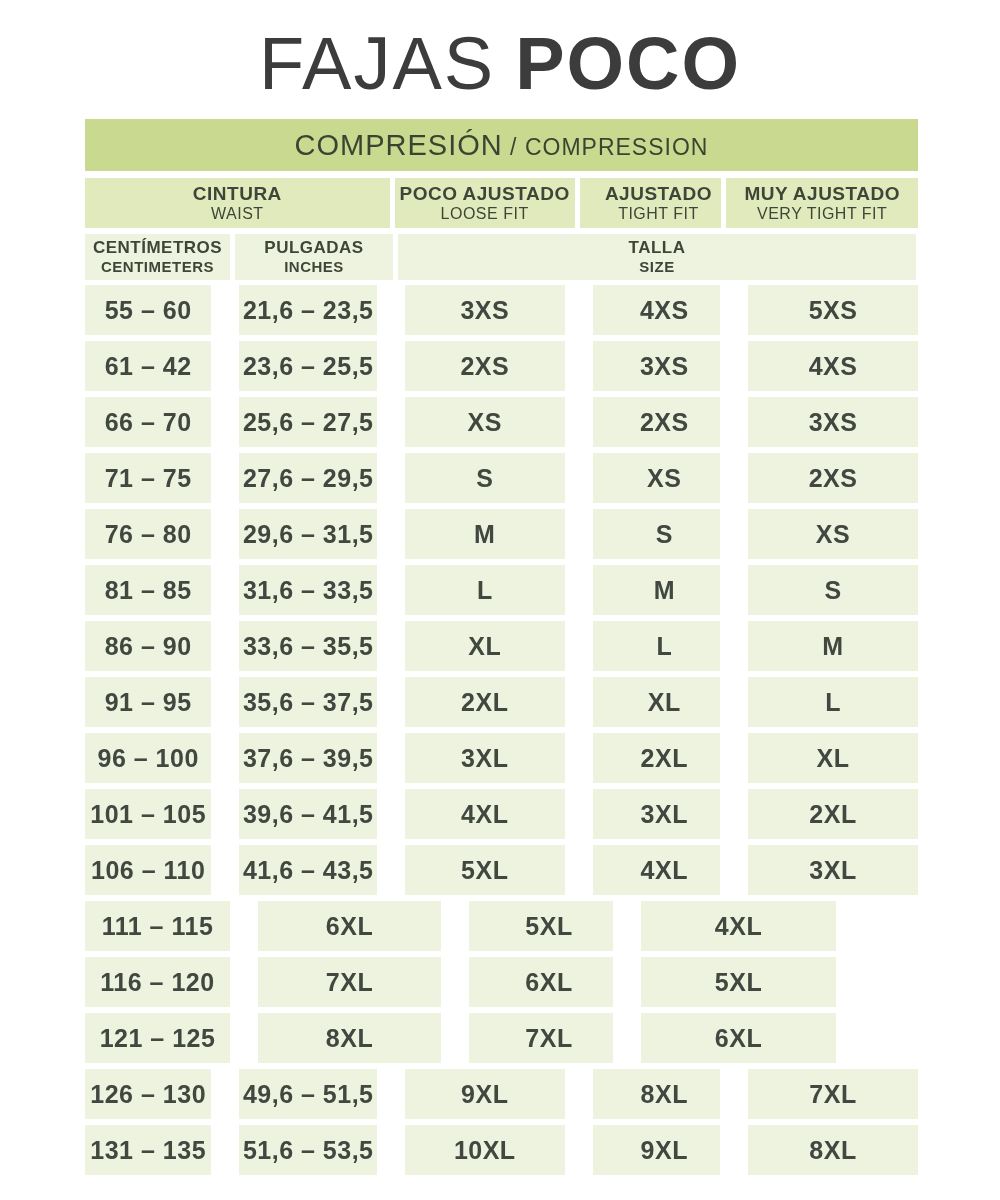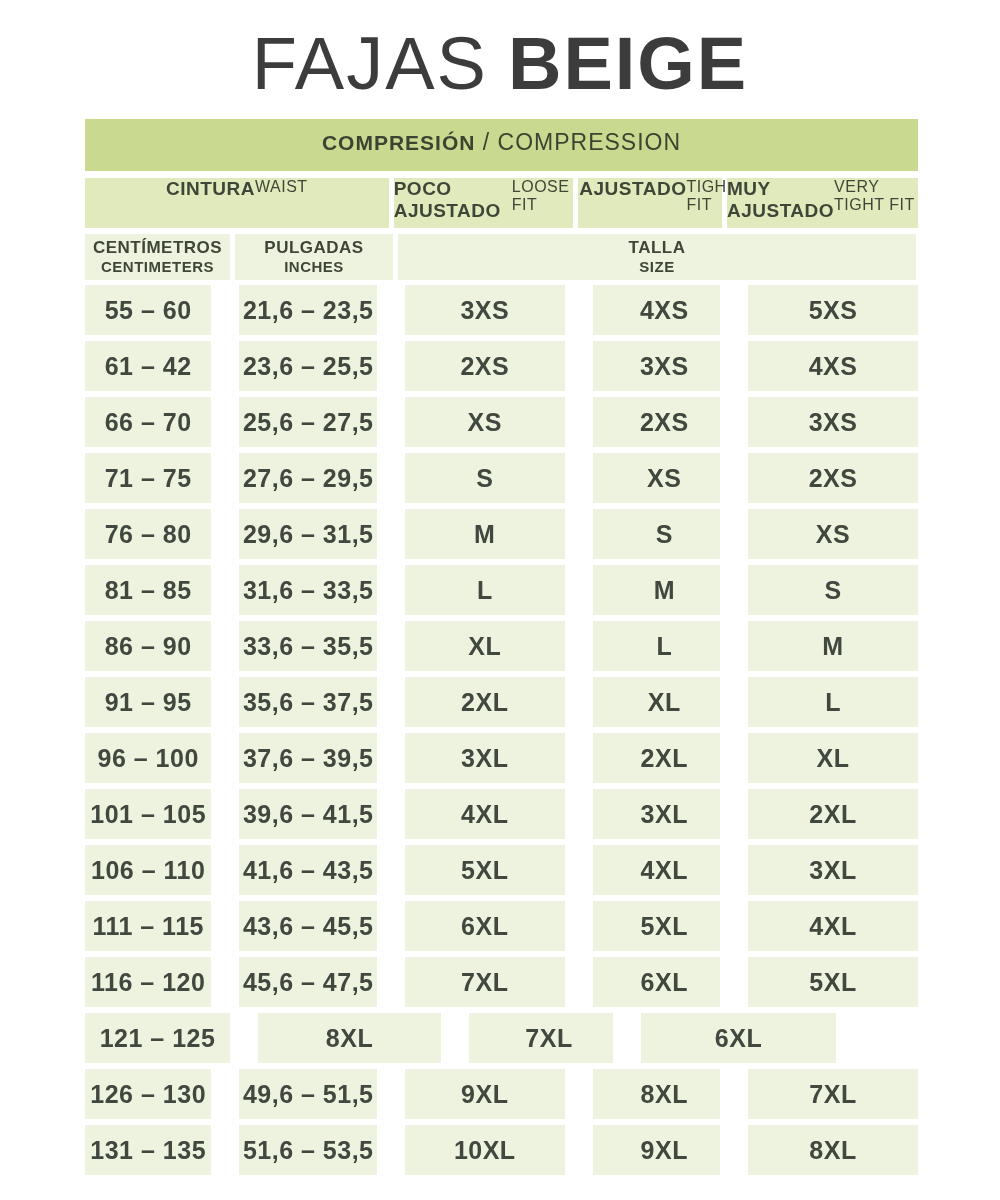--- a/index.html
+++ b/index.html
@@ -29,27 +29,27 @@
   .title-bold{
     font-size:74px;font-weight:700;letter-spacing:2px;
     color:var(--title-dark);
   }
   .table-wrap{margin-left:85px;width:833px;}
   .banner{
     height:52px;background:var(--banner-green);
     display:flex;align-items:baseline;justify-content:center;
     padding-top:10px;margin-bottom:7px;
   }
-  .banner-es{font-size:21px;font-weight:700;letter-spacing:1px;color:#3b4430;}
+  .banner-es{font-size:29px;font-weight:400;letter-spacing:1px;color:#3b4430;}
   .banner-sep,.banner-en{font-size:23px;font-weight:400;letter-spacing:1px;color:#3b4430;white-space:pre;}
   .hrow,.row{display:flex;gap:5px;}
   .hrow1{margin-bottom:6px;}
   .hrow1 .hcell{
     height:50px;background:var(--header-green);
-    display:flex;flex-direction:row;justify-content:center;
+    display:flex;flex-direction:column;align-items:center;justify-content:center;
   }
   .hrow2{margin-bottom:5px;}
   .hrow2 .hcell{
     height:46px;background:var(--row-green);
     display:flex;flex-direction:column;align-items:center;justify-content:center;
   }
   .h-es{font-size:19px;font-weight:700;letter-spacing:0.5px;line-height:1.15;}
   .h-en{font-size:16px;font-weight:400;letter-spacing:0.5px;line-height:1.15;}
   .h2-es{font-size:17px;font-weight:700;letter-spacing:0.5px;line-height:1.2;}
   .h2-en{font-size:15px;font-weight:700;letter-spacing:0.5px;line-height:1.2;}
@@ -66,21 +66,21 @@
   .w-tight{width:144px;padding-left:16px;}
   .w-very{width:195px;}
   .w-cintura{width:310px;}
   .w-talla{width:518px;}
 </style>
 </head>
 <body>
 
 <div class="title-wrap">
   <span class="title-light">FAJAS</span>
-  <span class="title-bold">BEIGE</span>
+  <span class="title-bold">POCO</span>
 </div>
 
 <div class="table-wrap">
 
   <div class="banner">
     <span class="banner-es">COMPRESIÓN</span>
     <span class="banner-sep"> / </span>
     <span class="banner-en">COMPRESSION</span>
   </div>
 
@@ -203,29 +203,27 @@
       <div class="row">
         <div class="cell w-cm">106 – 110</div>
         <div class="cell w-in">41,6 – 43,5</div>
         <div class="cell w-loose">5XL</div>
         <div class="cell w-tight">4XL</div>
         <div class="cell w-very">3XL</div>
       </div>
 
       <div class="row">
         <div class="cell w-cm">111 – 115</div>
-        <div class="cell w-in">43,6 – 45,5</div>
         <div class="cell w-loose">6XL</div>
         <div class="cell w-tight">5XL</div>
         <div class="cell w-very">4XL</div>
       </div>
 
       <div class="row">
         <div class="cell w-cm">116 – 120</div>
-        <div class="cell w-in">45,6 – 47,5</div>
         <div class="cell w-loose">7XL</div>
         <div class="cell w-tight">6XL</div>
         <div class="cell w-very">5XL</div>
       </div>
 
       <div class="row">
         <div class="cell w-cm">121 – 125</div>
         <div class="cell w-loose">8XL</div>
         <div class="cell w-tight">7XL</div>
         <div class="cell w-very">6XL</div>

